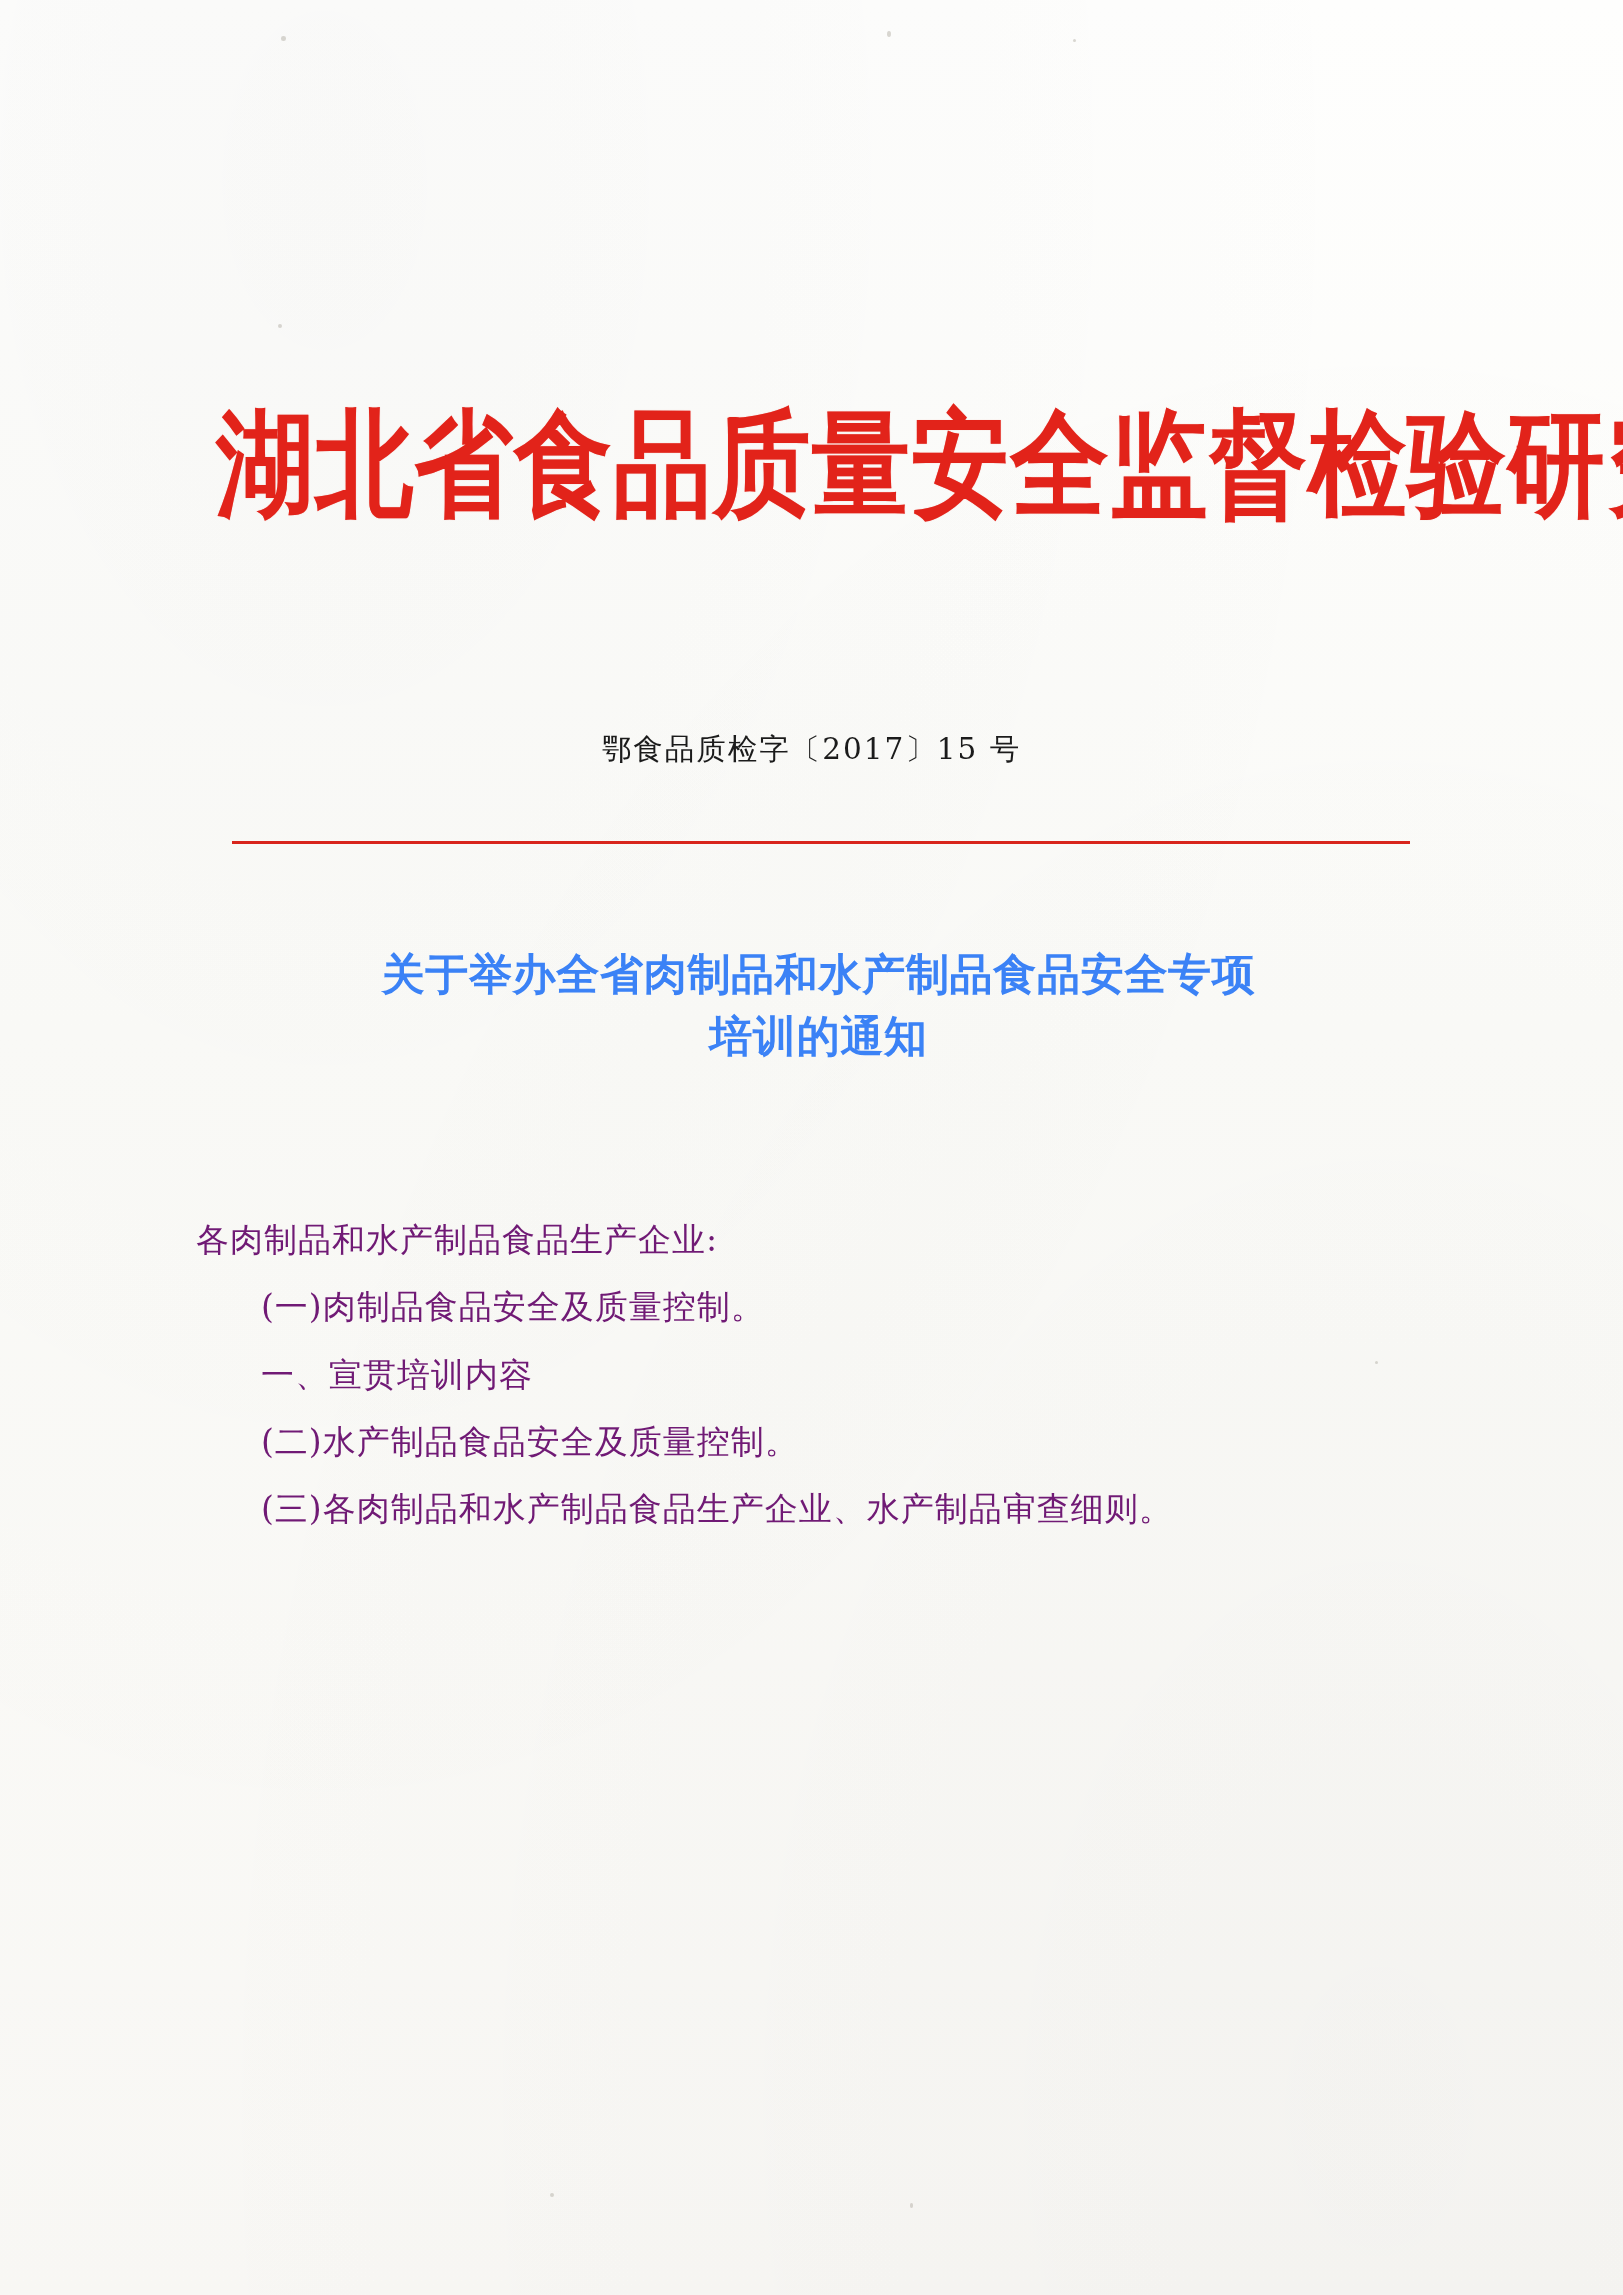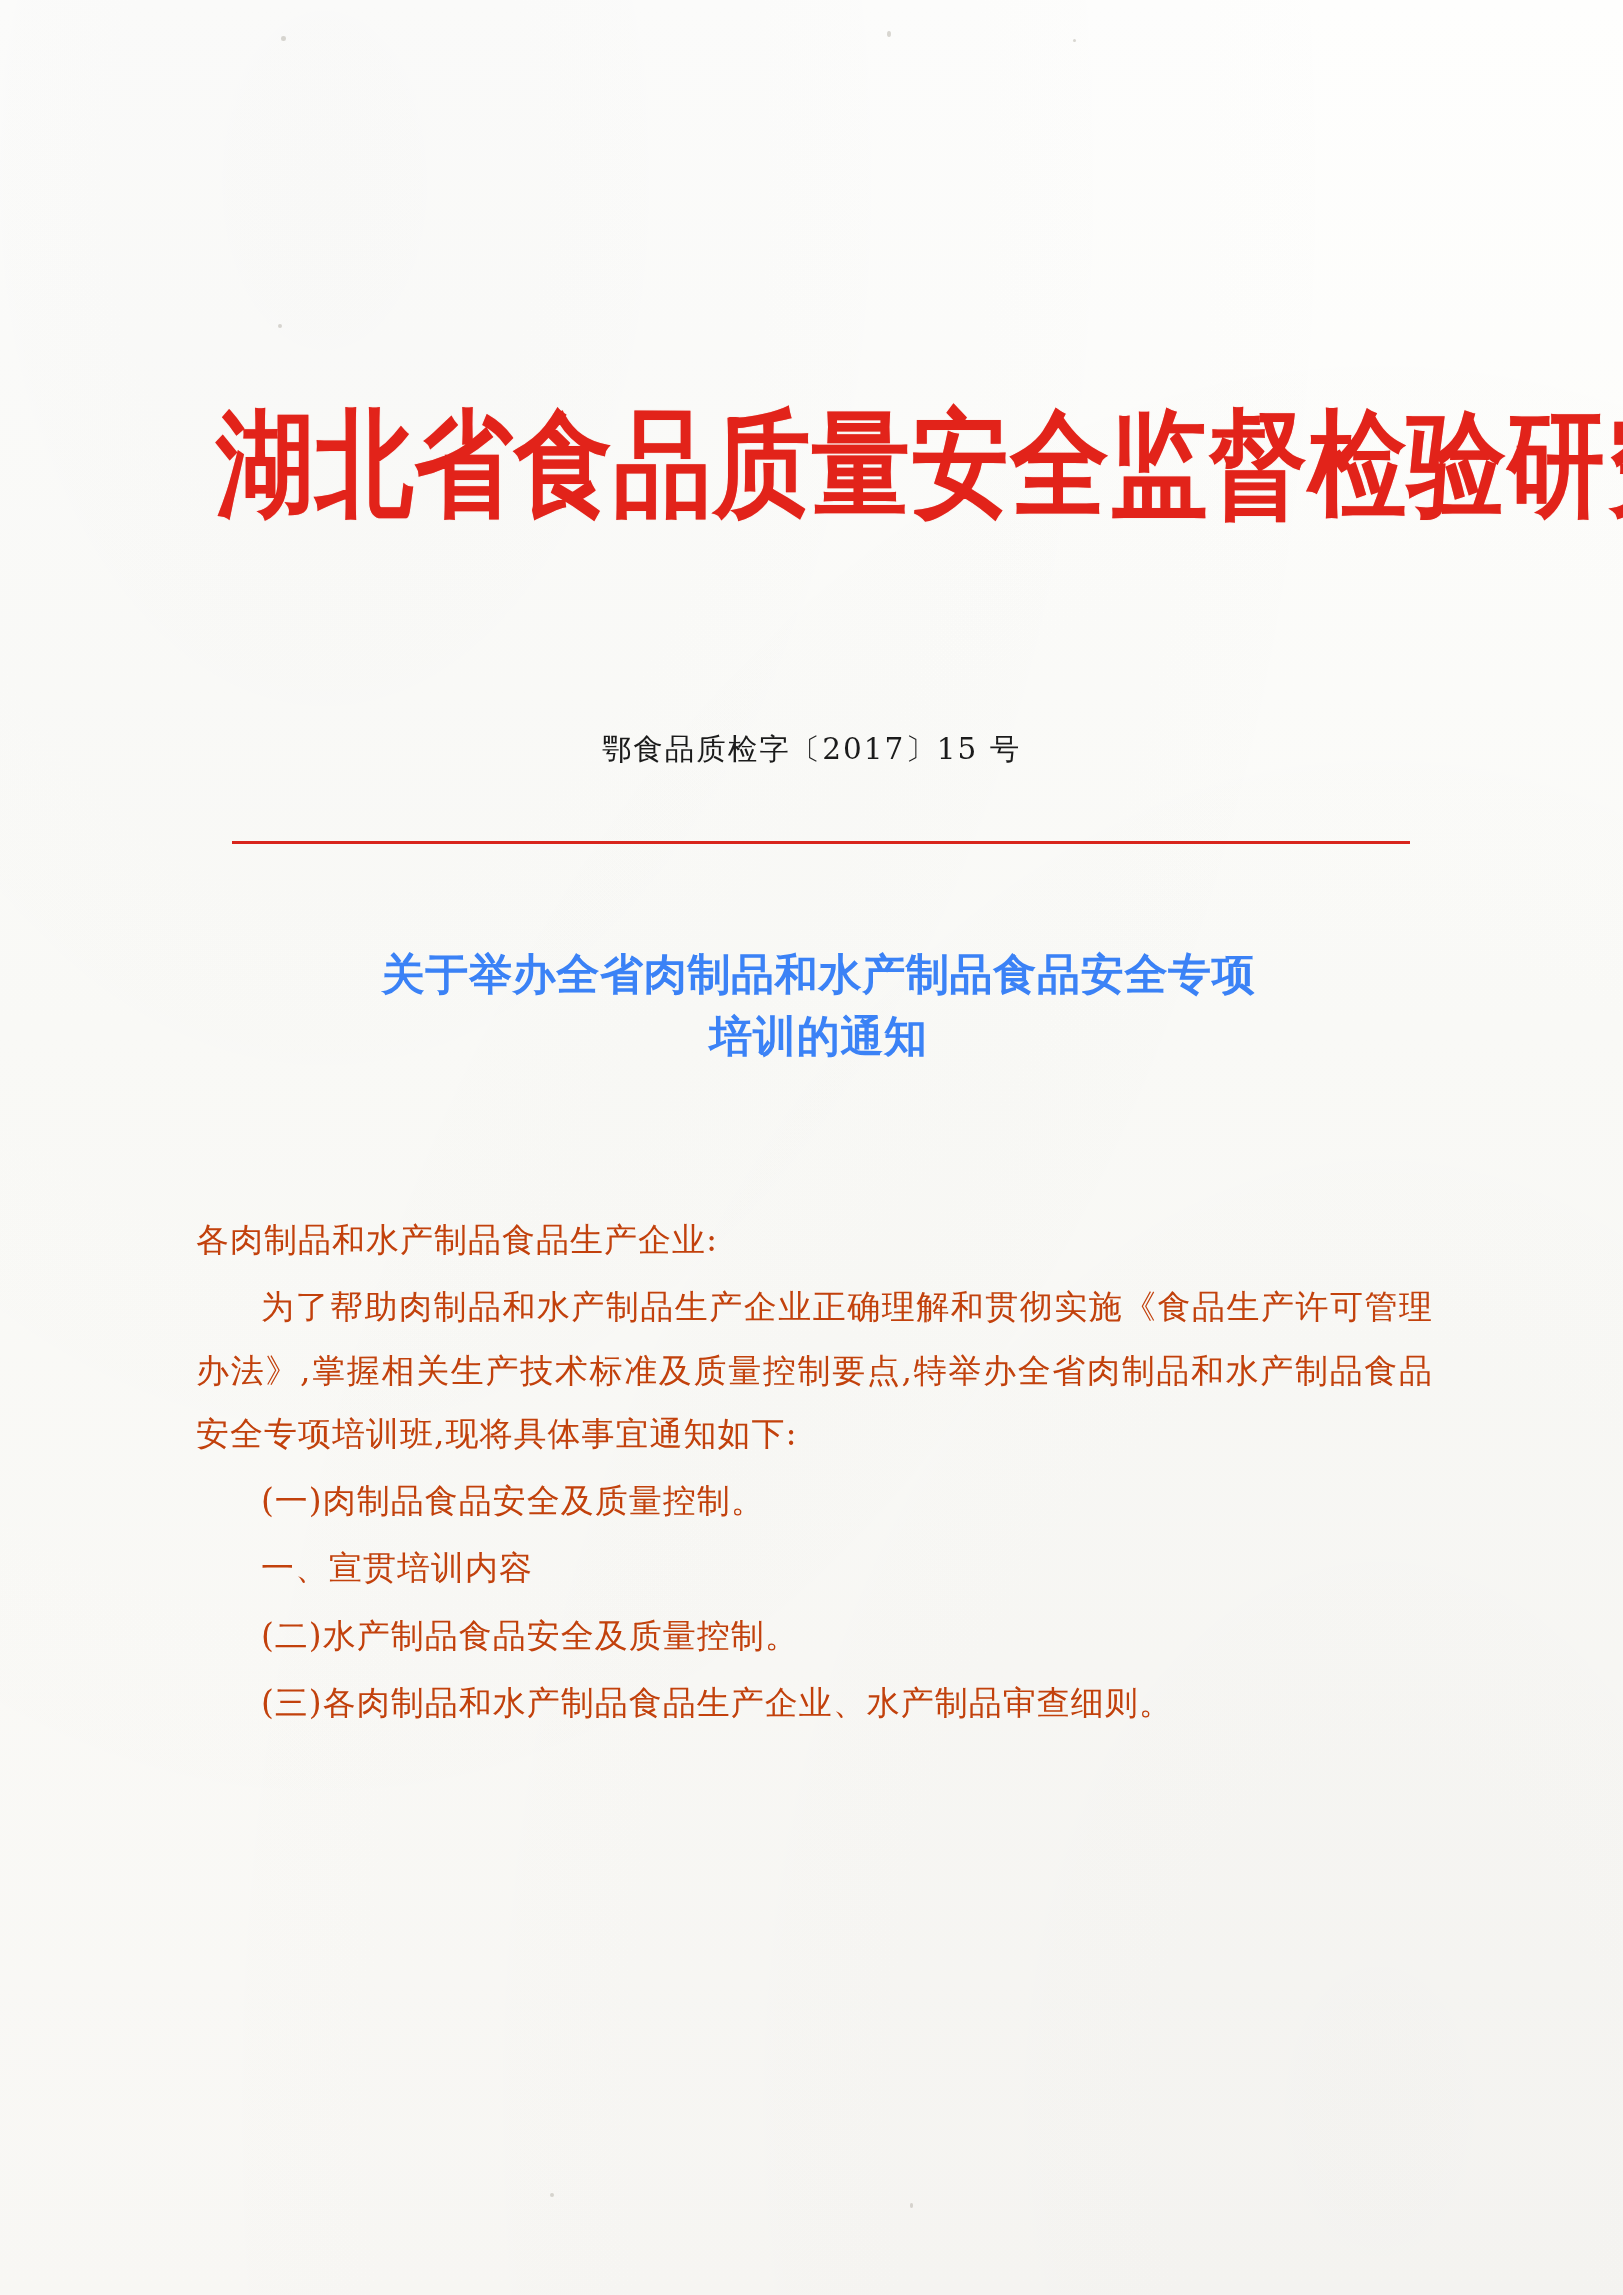--- a/index.html
+++ b/index.html
@@ -94,21 +94,21 @@
   }
 
   
   .body-block {
     position: absolute;
     left: 196px;
     top: 1208px;
     width: 1237px;
     font-size: 33px;
     line-height: 1.92;
-    color: #c2410c;
+    color: #701a75;
     letter-spacing: 1px;
     font-family: "DejaVu Serif", "Liberation Serif", serif;
   }
   .p {
     margin: 0 0 3.9px 0;
     text-align: justify;
     text-justify: inter-character;
   }
   .indent2 { text-indent: 65px; }
   .indent1 { padding-left: 65px; }
@@ -136,20 +136,19 @@
 
   <div class="redrule"></div>
 
   <div class="doctitle">
     <div>关于举办全省肉制品和水产制品食品安全专项</div>
     <div>培训的通知</div>
   </div>
 
   <div class="body-block">
     <p class="p no-indent">各肉制品和水产制品食品生产企业:</p>
-    <p class="p indent2">为了帮助肉制品和水产制品生产企业正确理解和贯彻实施《食品生产许可管理办法》,掌握相关生产技术标准及质量控制要点,特举办全省肉制品和水产制品食品安全专项培训班,现将具体事宜通知如下:</p>
     <p class="p indent1">(一)肉制品食品安全及质量控制。</p>
     <p class="p indent1">一、宣贯培训内容</p>
     <p class="p indent1">(二)水产制品食品安全及质量控制。</p>
     <p class="p indent1">(三)各肉制品和水产制品食品生产企业、水产制品审查细则。</p>
   </div>
 </div>
 
 
 </body></html>

